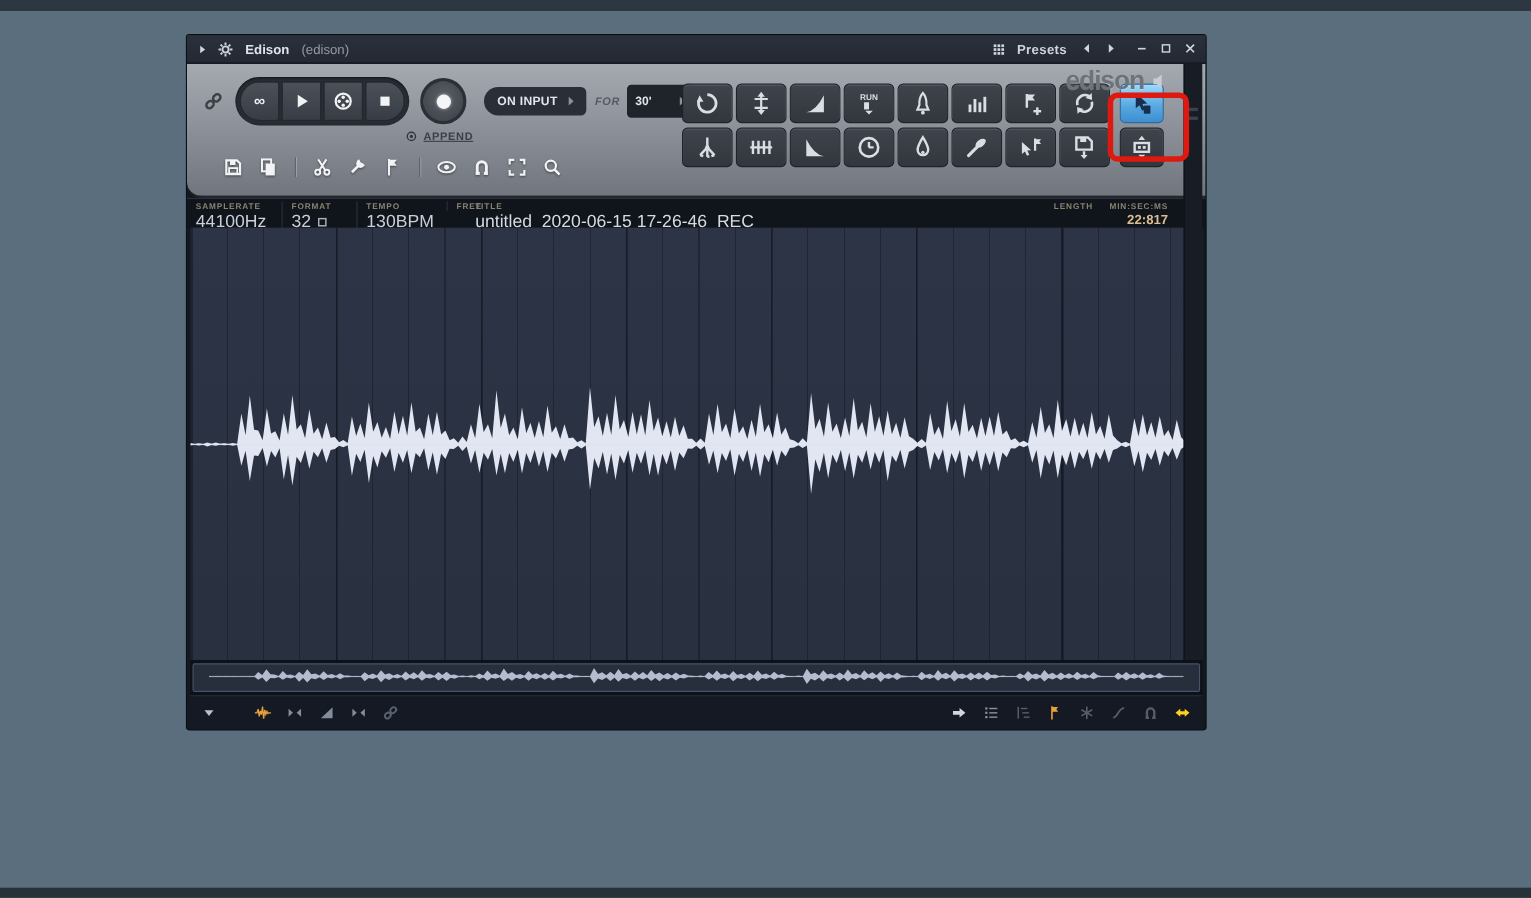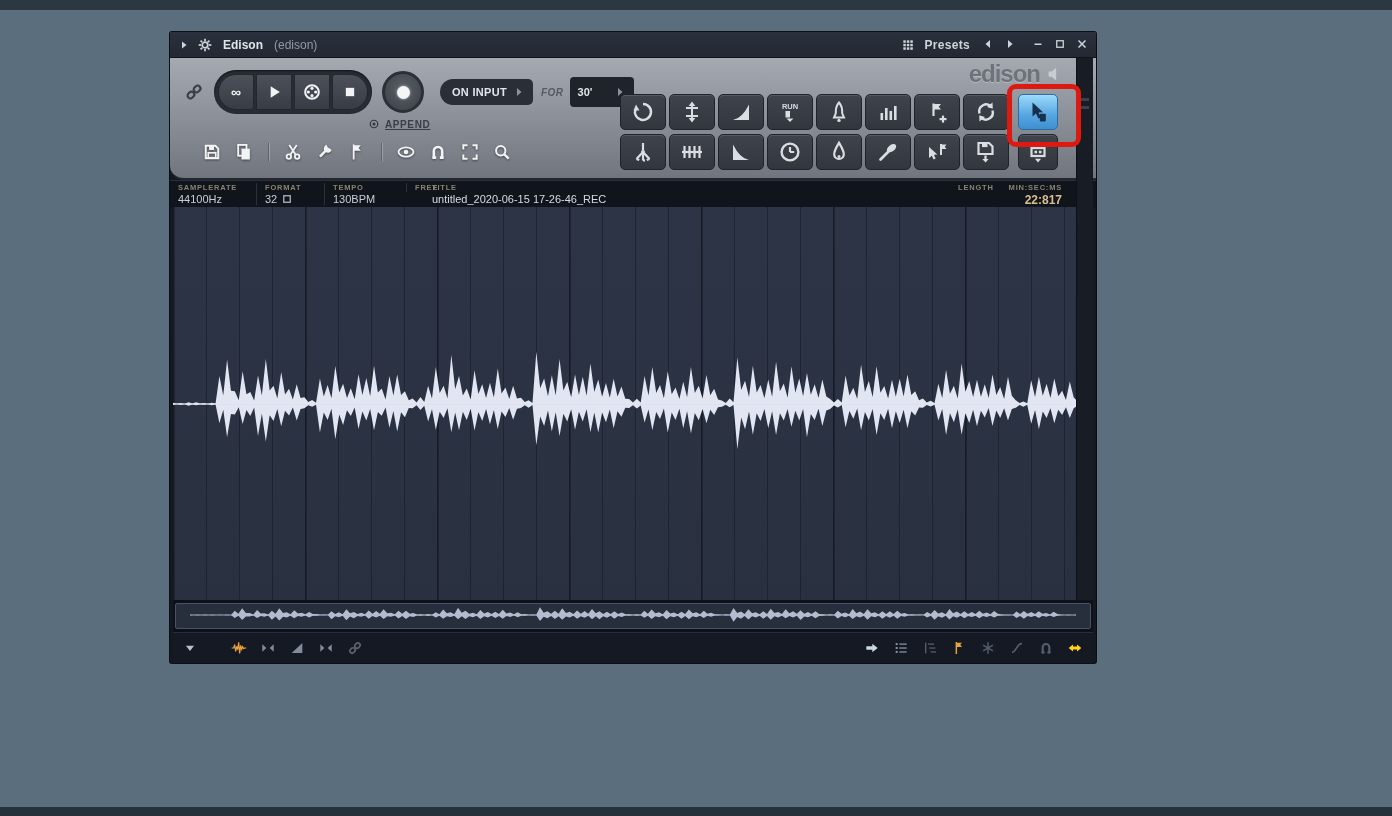--- a/index.html
+++ b/index.html
@@ -39,38 +39,38 @@
   .for-label{font-size:10px;font-weight:bold;color:#565b62;margin:0 6px 0 8px;letter-spacing:.5px;font-style:italic;}
   .durbox{height:30px;width:64px;background:#1f232a;border-radius:4px;display:flex;align-items:center;justify-content:space-between;padding:0 8px;box-sizing:border-box;}
   .durbox .lbl{font-size:11px;font-weight:bold;color:#e2e6ec;}
   .append{position:absolute;left:198px;top:60px;display:flex;align-items:center;gap:5px;color:#33373d;}
   .append .lbl{font-size:10px;font-weight:bold;color:#3a3e45;letter-spacing:.6px;text-decoration:underline;}
   .editrow{position:absolute;left:32px;top:84px;display:flex;align-items:center;gap:12px;}
   .tool{color:#f2f3f5;filter:drop-shadow(0 1px 1px rgba(0,0,0,.45));}
   .divider{width:1px;height:18px;background:#5e636b;box-shadow:1px 0 0 rgba(255,255,255,.25);margin:0 2px;}
 
   
-  .grid{position:absolute;left:450px;top:36px;display:grid;grid-template-columns:repeat(9,46px);grid-auto-rows:36px;column-gap:3px;row-gap:4px;}
+  .grid{position:absolute;left:450px;top:18px;display:grid;grid-template-columns:repeat(9,46px);grid-auto-rows:36px;column-gap:3px;row-gap:4px;}
   .gbtn{background:linear-gradient(180deg,#3f434b,#32363d);border:1px solid #202329;border-radius:5px;box-sizing:border-box;display:flex;align-items:center;justify-content:center;color:#dadde2;box-shadow:inset 0 1px 0 rgba(255,255,255,.12);}
   .gbtn.col9{margin-left:6px;}
   .gbtn.hl{background:linear-gradient(180deg,#9bdafa 0%,#55a6e0 60%,#3f8fd0 100%);color:#17304e;border-color:#2a6ca6;}
   .hl-outline{position:absolute;left:837px;top:26px;width:64px;height:53px;border:5px solid #de1a10;border-radius:9px;pointer-events:none;z-index:6;}
   .logo{position:absolute;right:32px;top:2px;display:flex;align-items:center;gap:6px;}
   .logo-text{font-size:24px;font-weight:bold;color:#6e737a;letter-spacing:-1px;text-shadow:0 1px 0 rgba(255,255,255,.25);}
   .speaker{color:#c9cdd2;}
 
   
   .vstrip{position:absolute;top:26px;right:3px;width:16px;height:542px;background:#181c24;border-left:1px solid #0d1016;z-index:4;}
   .vstrip .tick{position:absolute;left:3px;width:9px;height:3px;background:#3a4150;}
 
   
   .infobar{position:absolute;top:148px;left:0;right:0;height:27px;background:#10141b;border-top:1px solid #2a2f3a;font-size:11px;}
   .iblock{position:absolute;top:2px;}
   .iblock .l{font-size:7.5px;letter-spacing:.8px;color:#8a8272;font-weight:bold;}
-  .iblock .v{font-size:11px;color:#c9cfd9;margin-top:1px;display:flex;align-items:center;gap:4px;}
+  .iblock .v{font-size:16px;color:#c9cfd9;margin-top:1px;display:flex;align-items:center;gap:4px;}
   .iblock.sep{border-left:1px solid #2a303c;padding-left:8px;}
   .ib-title .v{color:#d6dbe3;}
   .ib-length{text-align:right;}
   .ib-length .v{justify-content:flex-end;color:#dcbd92;font-weight:bold;font-size:12px;}
 
   
   .wave{position:absolute;top:175px;left:3px;right:3px;height:393px;background:
     repeating-linear-gradient(90deg, rgba(13,17,27,.45) 0 2px, transparent 2px 132px),
     repeating-linear-gradient(90deg, rgba(13,17,27,.42) 0 1px, transparent 1px 33px),
     linear-gradient(180deg,#2d3445,#293040);overflow:hidden;}

